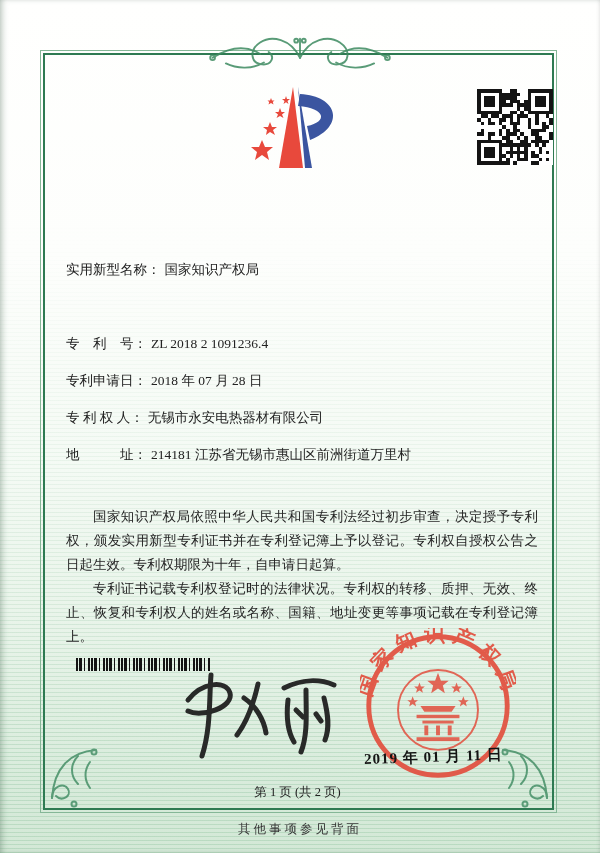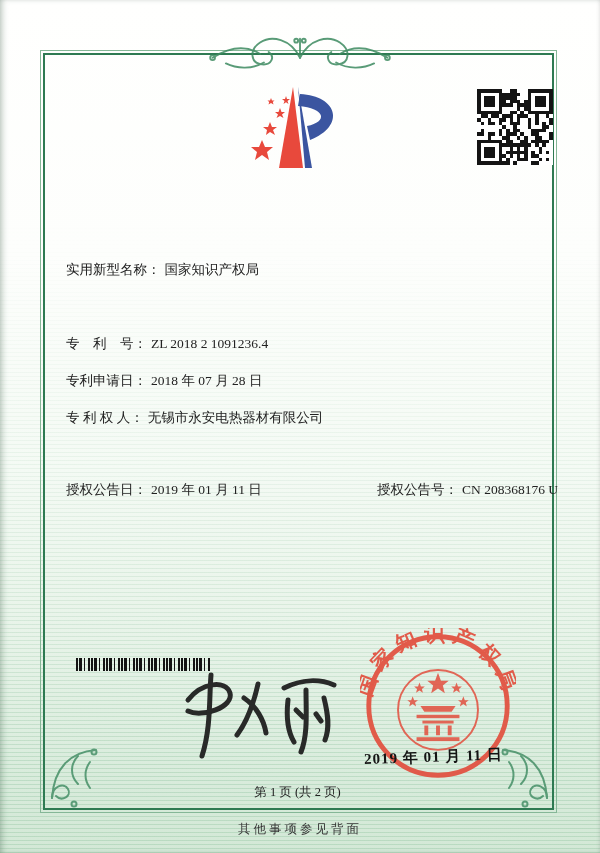--- a/index.html
+++ b/index.html
@@ -354,27 +354,28 @@
   </div>
   <div class="field" style="top:335px">
     <span>专　利　号：</span><span class="val">ZL 2018 2 1091236.4</span>
   </div>
   <div class="field" style="top:372px">
     <span>专利申请日：</span><span class="val">2018 年 07 月 28 日</span>
   </div>
   <div class="field" style="top:409px">
     <span>专 利 权 人：</span><span class="val">无锡市永安电热器材有限公司</span>
   </div>
-  <div class="field" style="top:481px;width:472px">
-    <span>授权公告日：</span><span class="val">2019 年 01 月 11 日</span>
-    <span class="grant2">
-      <span>授权公告号：</span><span class="val">CN 208368176 U</span>
-    </span>
-  </div>
-
+  <div class="field" style="top:446px">
+    <span>地　　　址：</span><span class="val">214181 江苏省无锡市惠山区前洲街道万里村</span>
+  </div>
+
+  <div class="body-text">
+    <p>国家知识产权局依照中华人民共和国专利法经过初步审查，决定授予专利权，颁发实用新型专利证书并在专利登记簿上予以登记。专利权自授权公告之日起生效。专利权期限为十年，自申请日起算。</p>
+    <p>专利证书记载专利权登记时的法律状况。专利权的转移、质押、无效、终止、恢复和专利权人的姓名或名称、国籍、地址变更等事项记载在专利登记簿上。</p>
+  </div>
 
   <div class="barcode"></div>
 
 
   <svg class="signature" viewBox="0 0 195 96">
     <g stroke="#1a1a1a" stroke-width="5" fill="none" stroke-linecap="round" opacity=".92">
       <path d="M30,32 C44,14 68,12 72,25 C76,39 44,50 30,43"></path>
       <path d="M53,7 C51,32 53,60 44,88"></path>
       <path d="M100,16 C96,34 90,52 79,67"></path>
       <path d="M86,30 C98,38 106,52 108,65"></path>

